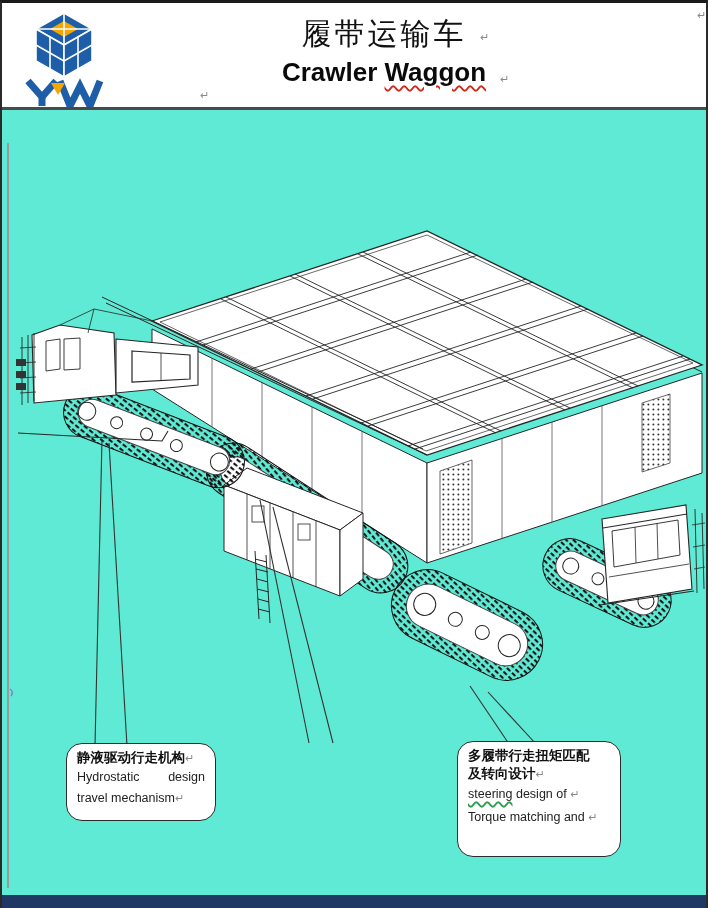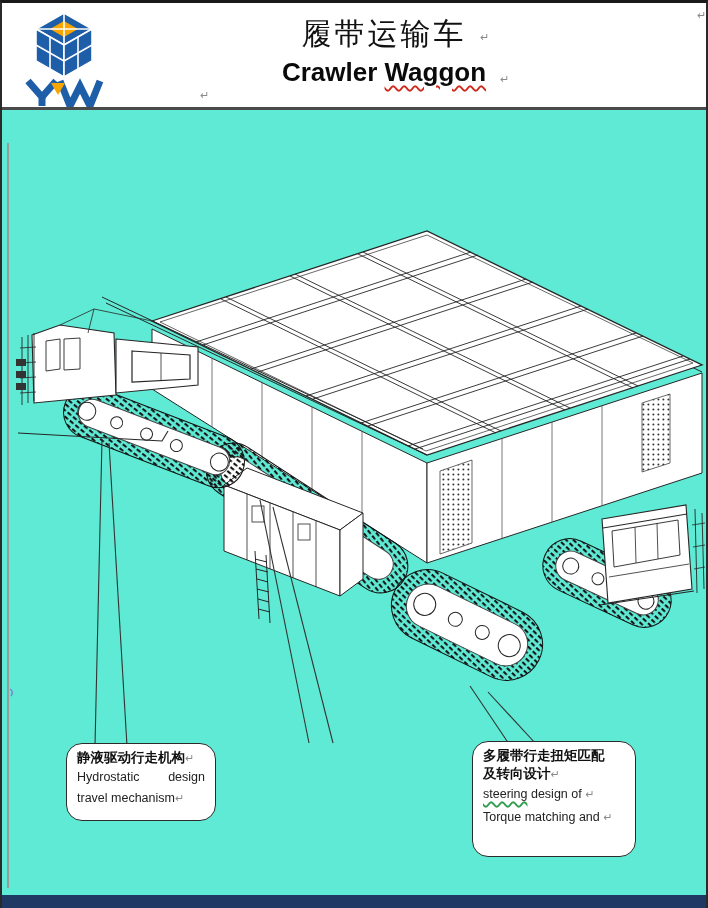--- a/index.html
+++ b/index.html
@@ -252,21 +252,21 @@
     <div class="callout" style="left:64px;top:630px;width:150px;height:78px;">
       <div class="zh"><span>静液驱动行走机构</span><span class="rm">↵</span></div>
       <div class="en sp">
           <span>Hydrostatic</span>
           <span>design</span>
         </div>
       <div class="en"><span>travel mechanism</span><span class="rm">↵</span></div>
     </div>
 
 
-    <div class="callout callout3" style="left:470px;top:628px;width:164px;height:116px;">
+    <div class="callout callout3" style="left:455px;top:628px;width:164px;height:116px;">
       <div class="zh"><span>多履带行走扭矩匹配</span></div>
       <div class="zh"><span>及转向设计</span><span class="rm">↵</span></div>
       <div class="en"><span class="wavy-green">steering</span><span> design of</span>&nbsp;<span class="rm">↵</span></div>
       <div class="en"><span>Torque matching and</span>&nbsp;<span class="rm">↵</span></div>
     </div>
   </div>
 
   <div class="bottom-bar" style="background: rgb(31, 56, 100);"></div>
 </div>
 

